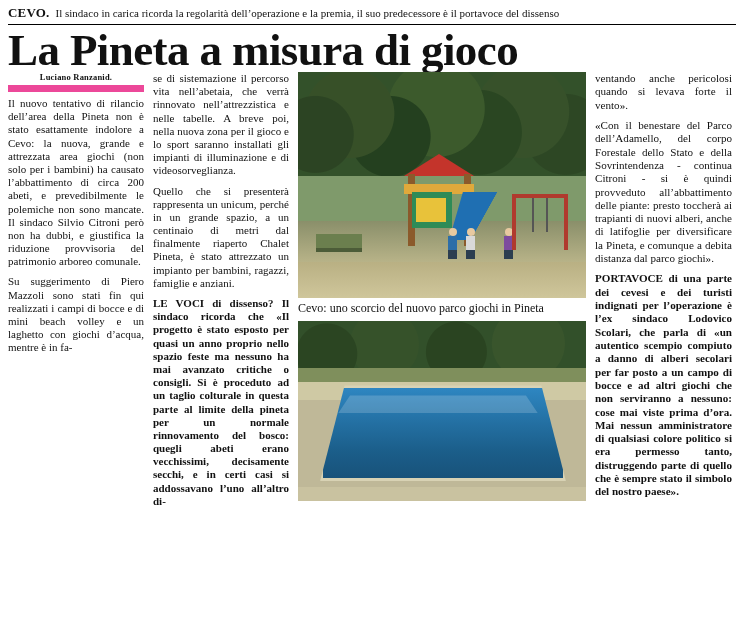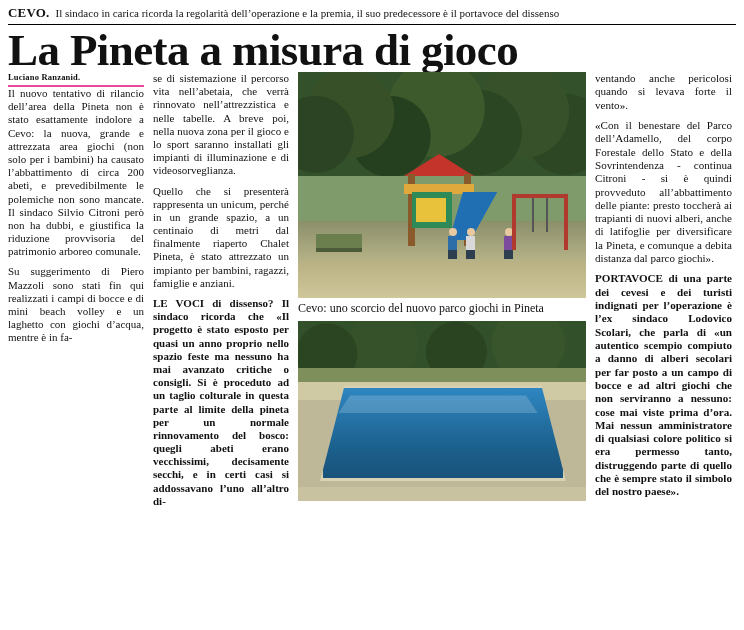--- a/index.html
+++ b/index.html
@@ -79,22 +79,24 @@
   .col-1 { width: 136px; }
   .col-2 { width: 136px; }
   .col-photos { width: 288px; }
   .col-4 { width: 137px; }
 
   .byline {
     font-size: 8.5px;
     font-weight: bold;
     letter-spacing: 0.2px;
     padding-bottom: 3px;
-    border-bottom: 2px solid #ec4899;
+    border-bottom: 7px solid #ec4899;
+    margin-bottom: 5px;
     text-transform: none;
+    text-align: center;
   }
   .col p {
     margin: 0 0 0 0;
     font-size: 11px;
     line-height: 1.2;
     text-align: justify;
     hyphens: auto;
   }
   .col p + p { margin-top: 7px; }
   .smallcaps-lead {

